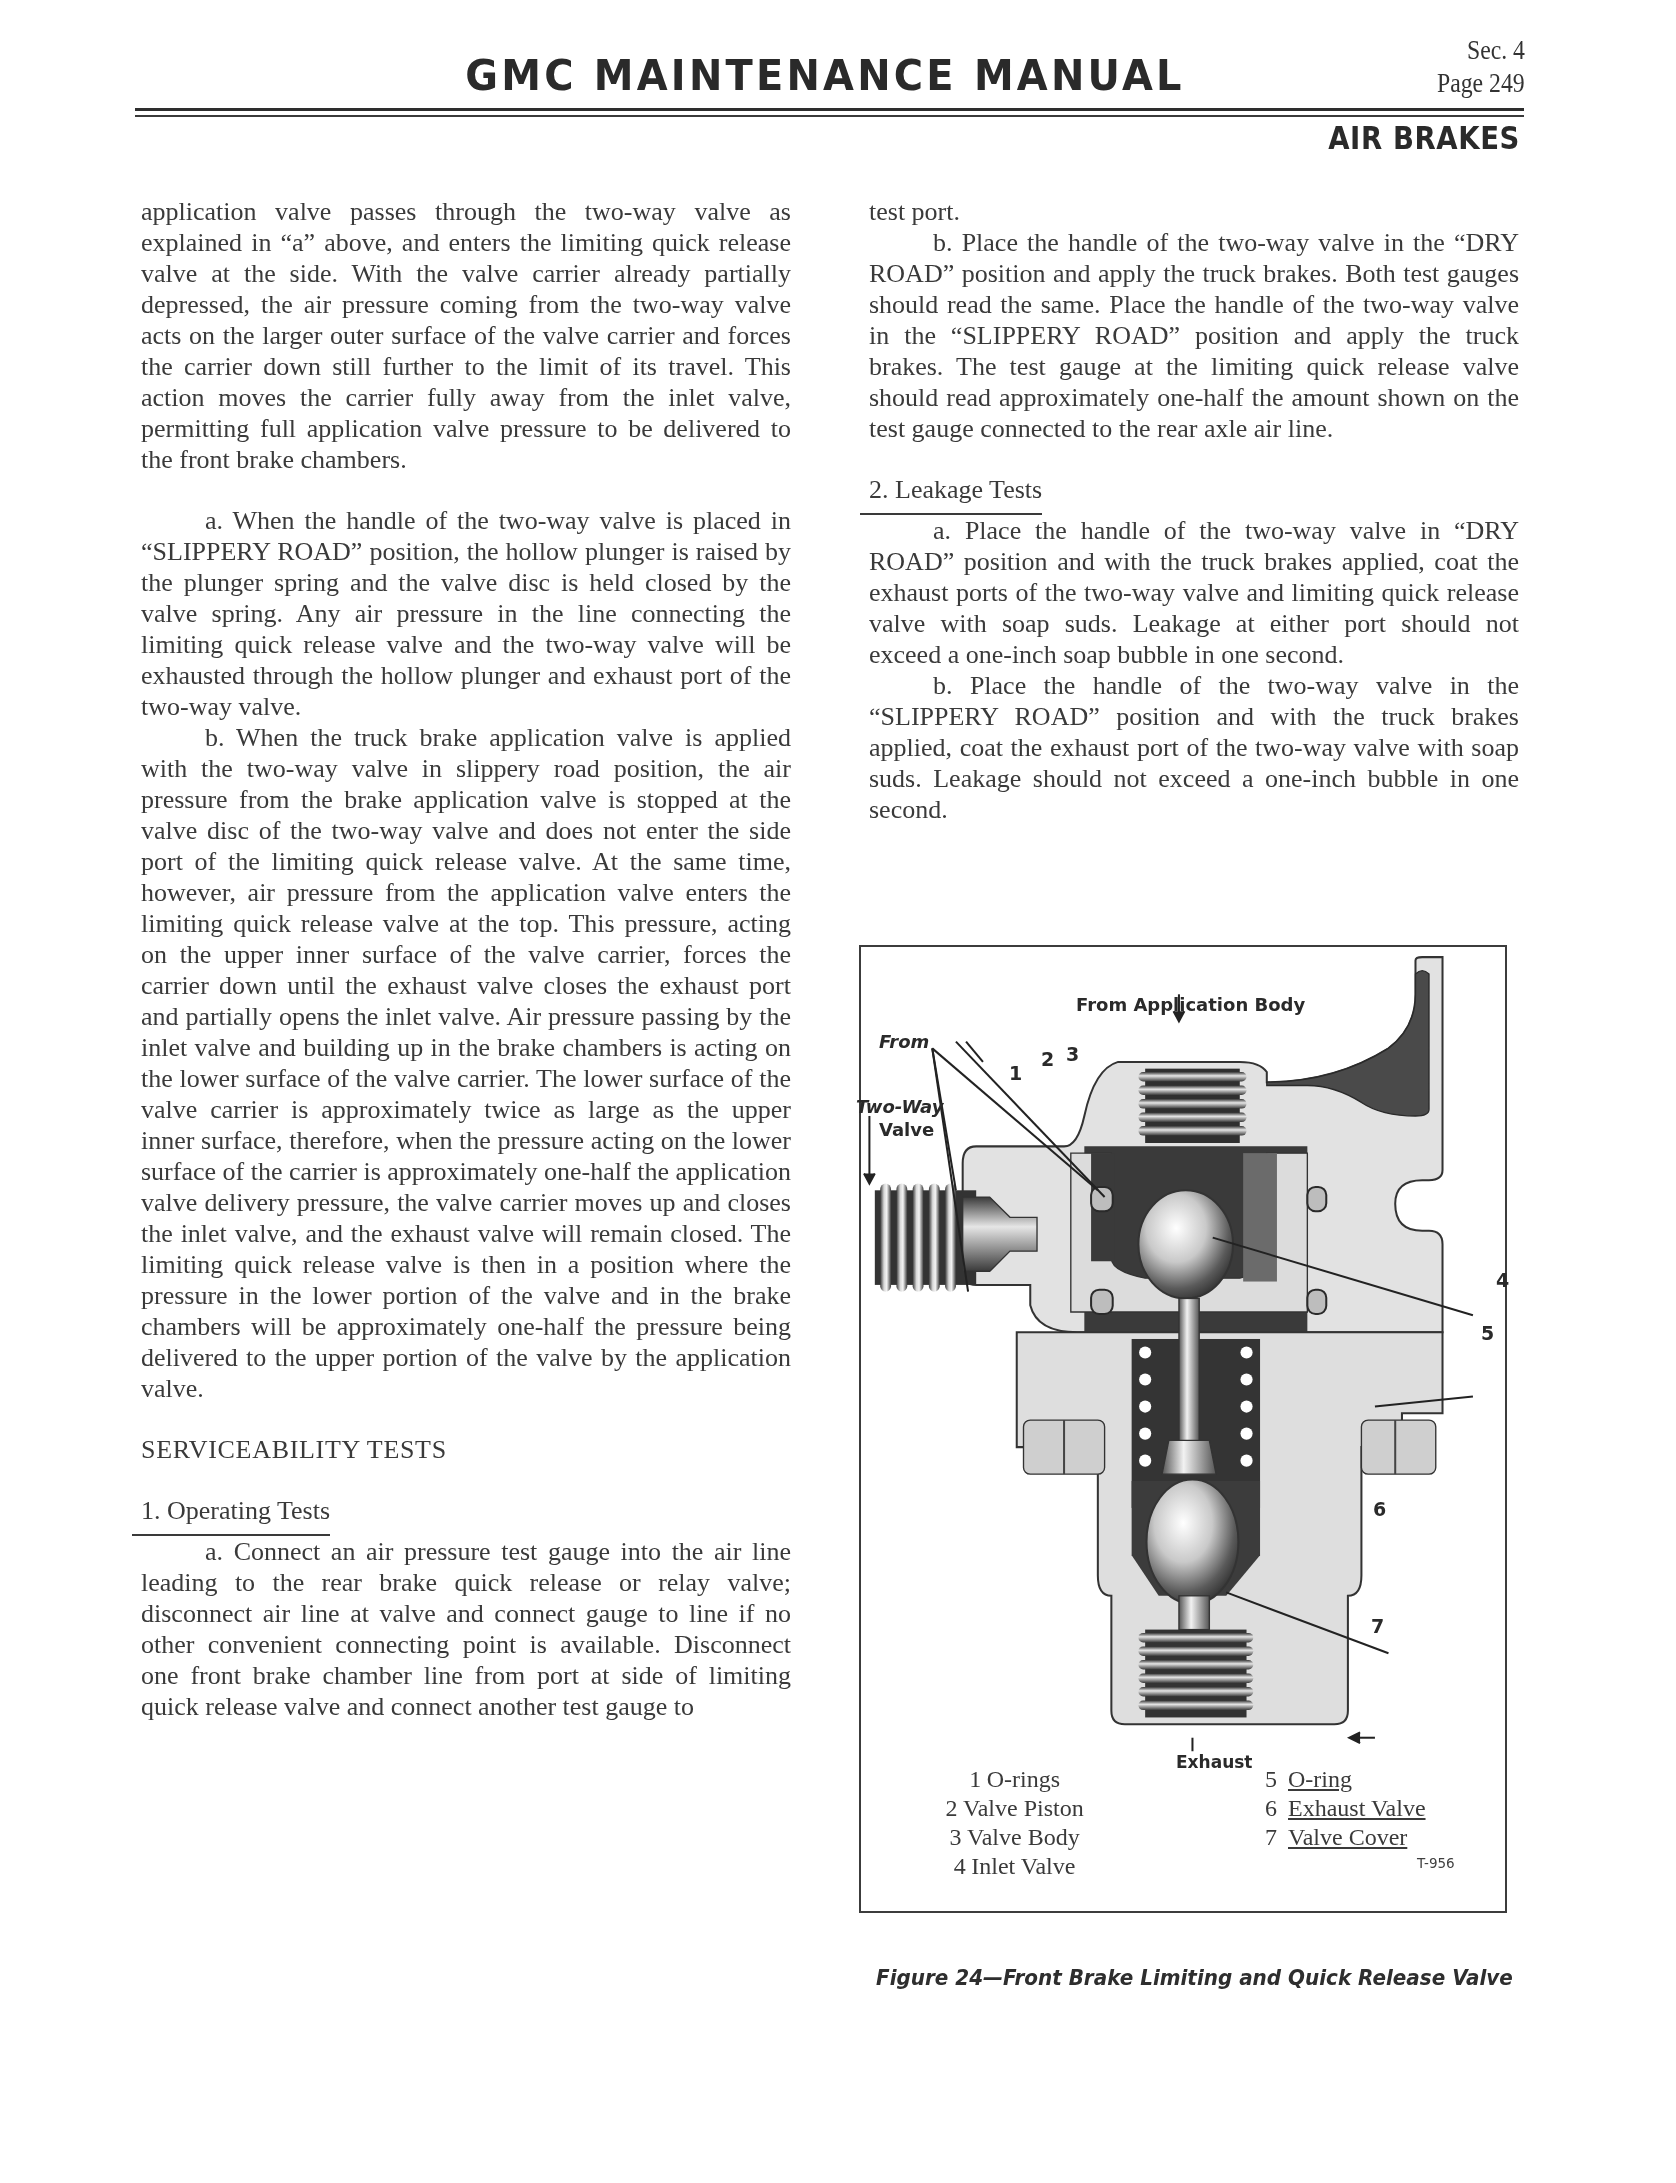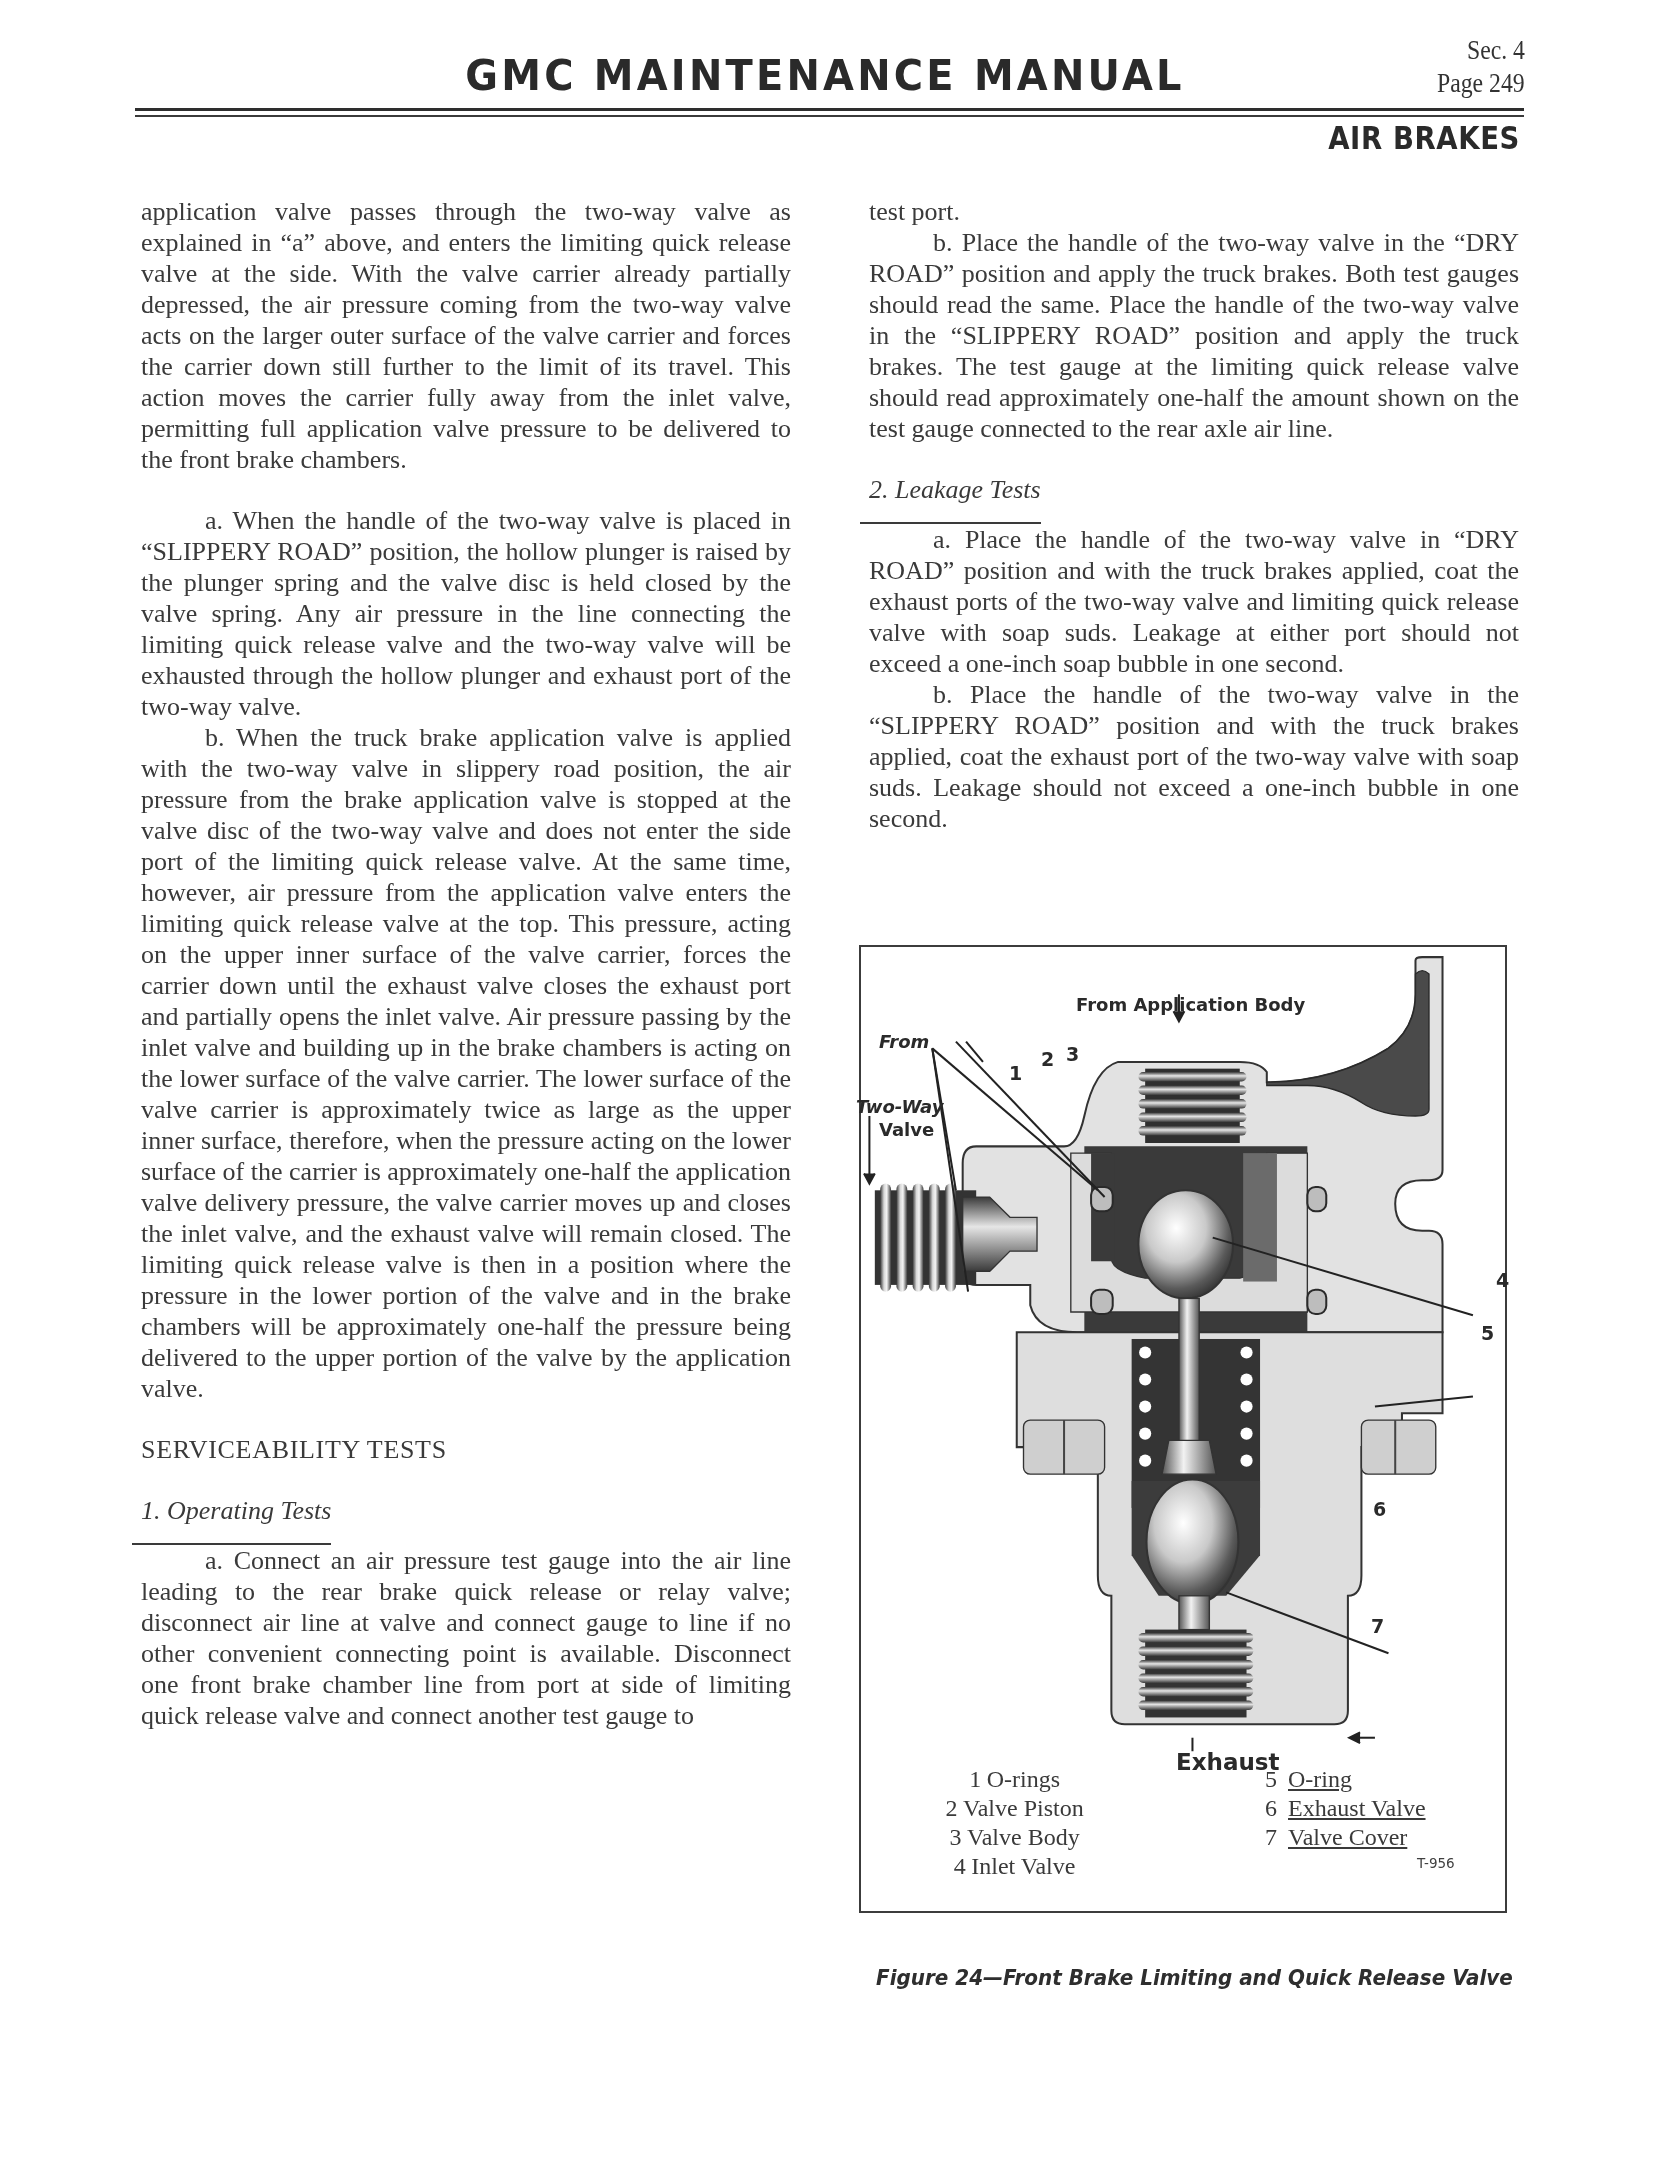--- a/index.html
+++ b/index.html
@@ -14,21 +14,21 @@
   .rule2 { position:absolute; left:135px; width:1389px; top:115px; height:2px; background:#3a3a3a; }
   #hdr-section { position:absolute; right:157px; top:119px; font-family:"DejaVu Sans","Liberation Sans",sans-serif;
     font-weight:bold; font-size:32px; color:#2a2a2a; transform:scaleX(0.86); transform-origin:right; letter-spacing:0.7px; }
 
   .col { position:absolute; font-family:"Liberation Serif","DejaVu Serif",serif; font-size:26px; line-height:31px;
     color:#3a3a3a; text-align:justify; }
   #col-left { left:141px; top:196px; width:650px; }
   #col-right { left:869px; top:196px; width:650px; }
   .col p { margin:0; text-align:justify; text-align-last:left; }
   .col p.ind { text-indent:64px; }
-  .col .sub { display:inline-block; border-bottom:2px solid #3a3a3a; line-height:26px; padding-bottom:19px; margin-left:-9.5px; padding-left:9.5px;font-style:italic; }
+  .col .sub { display:inline-block; border-bottom:2px solid #3a3a3a; line-height:26px; padding-bottom:10px; margin-left:-9.5px; padding-left:9.5px; }
   .col .gap { height:30px; }
   .col .head { letter-spacing:0.7px; }
 
   #figure-box { position:absolute; left:859px; top:945px; width:648px; height:968px; border:2px solid #3c3c3c; box-sizing:border-box; border-bottom-width:2.7px; }
   #diagram { position:absolute; left:861px; top:947px; width:644px; height:811px; }
   .callout { position:absolute; font-family:"DejaVu Sans","Liberation Sans",sans-serif; font-weight:bold; font-size:19px; color:#2a2a2a; }
   .flow-label { position:absolute; font-family:"DejaVu Sans","Liberation Sans",sans-serif; font-weight:bold; font-size:18px; color:#2a2a2a; line-height:23px; }
 
   #legend { position:absolute; left:940px; top:1765px; width:527px; font-family:"Liberation Serif",serif; font-size:24px; color:#3a3a3a; line-height:29px; }
   #legend .lcol { position:absolute; top:0; }
@@ -187,21 +187,21 @@
     <line x1="725" y1="1170" x2="760" y2="1170"></line>
     <path d="M 738 1162 L 722 1170 L 738 1178" fill="#222"></path>
     <line x1="490" y1="1170" x2="490" y2="1190"></line>
   </g>
 </svg>
 
 <div class="flow-label" style="left:1076px; top:993px;">From Application Body</div>
 <div class="flow-label" style="left:879px; top:1030px;font-style:italic;">From</div>
 <div class="flow-label" style="left:856px; top:1095px;font-style:italic;">Two-Way</div>
 <div class="flow-label" style="left:879px; top:1118px;">Valve</div>
-<div class="flow-label" style="left:1176px; top:1751px; font-size:23px;">Exhaust</div>
+<div class="flow-label" style="left:1176px; top:1751px; font-size:17px;">Exhaust</div>
 
 <div class="callout" style="left:1009px; top:1062px;">1</div>
 <div class="callout" style="left:1041px; top:1048px;">2</div>
 <div class="callout" style="left:1066px; top:1043px;">3</div>
 <div class="callout" style="left:1496px; top:1269px;">4</div>
 <div class="callout" style="left:1481px; top:1322px;">5</div>
 <div class="callout" style="left:1373px; top:1498px;">6</div>
 <div class="callout" style="left:1371px; top:1615px;">7</div>
 
 <div id="legend">

